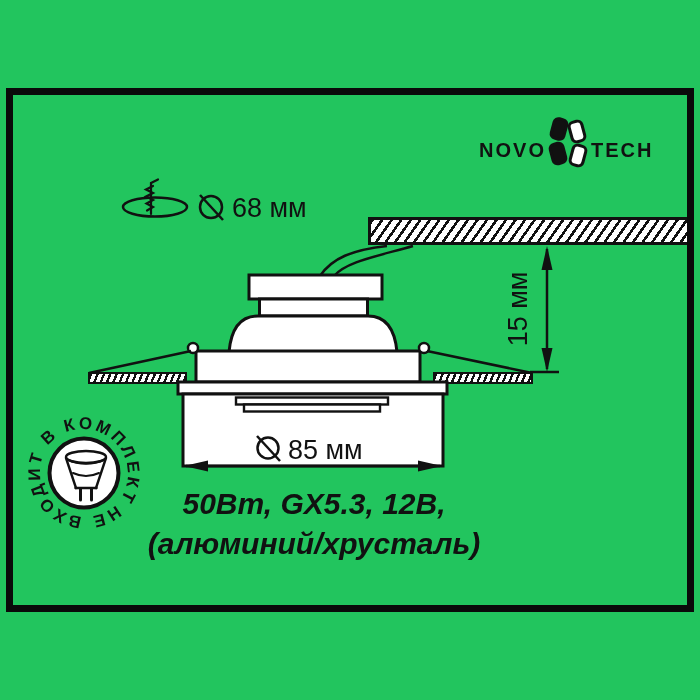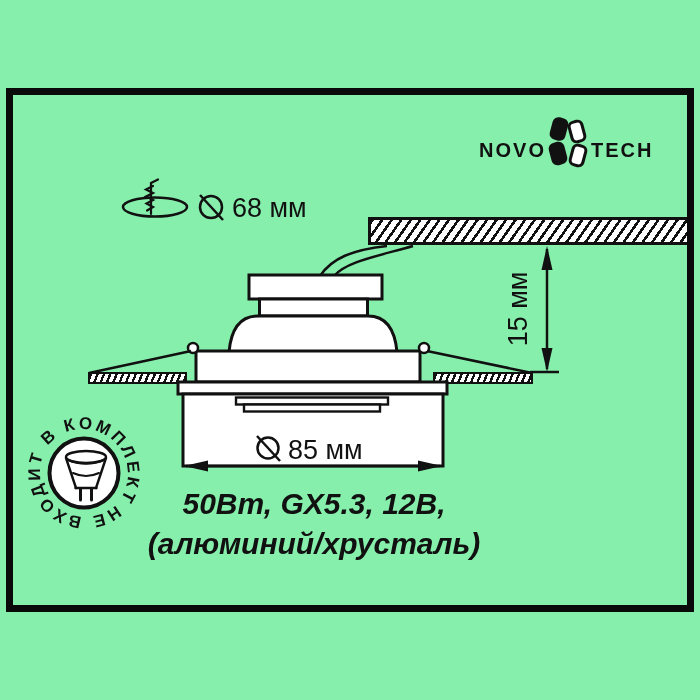--- a/index.html
+++ b/index.html
@@ -1,16 +1,16 @@
 <!DOCTYPE html>
 <html><head>
 <meta charset="utf-8">
 <style>
   html,body{margin:0;padding:0;background:#fff;}
-  #canvas{position:relative;width:700px;height:700px;background:#86efac;overflow:hidden;
+  #canvas{position:relative;width:700px;height:700px;background:#22c55e;overflow:hidden;
           font-family:"Liberation Sans","DejaVu Sans",sans-serif;}
   .abs{position:absolute;box-sizing:border-box;}
   #frame{left:6px;top:88px;width:688px;height:524px;border:7px solid #0a0a0a;z-index:1;}
   .hatch-big{background:repeating-linear-gradient(125deg,#111 0 2.6px,#fff 2.6px 7.8px);}
   .hatch-small{background:repeating-linear-gradient(112deg,#111 0 2.3px,#fff 2.3px 5.9px);}
   #slab-top{left:368px;top:217px;width:319px;height:28px;border:3px solid #111;border-right:none;z-index:2;}
   #slab-left{left:88px;top:372px;width:99px;height:12px;border:2.5px solid #111;z-index:2;}
   #slab-right{left:433px;top:372px;width:100px;height:12px;border:2.5px solid #111;z-index:2;}
   #draw{left:0;top:0;z-index:3;}
   svg text{fill:#111;}

